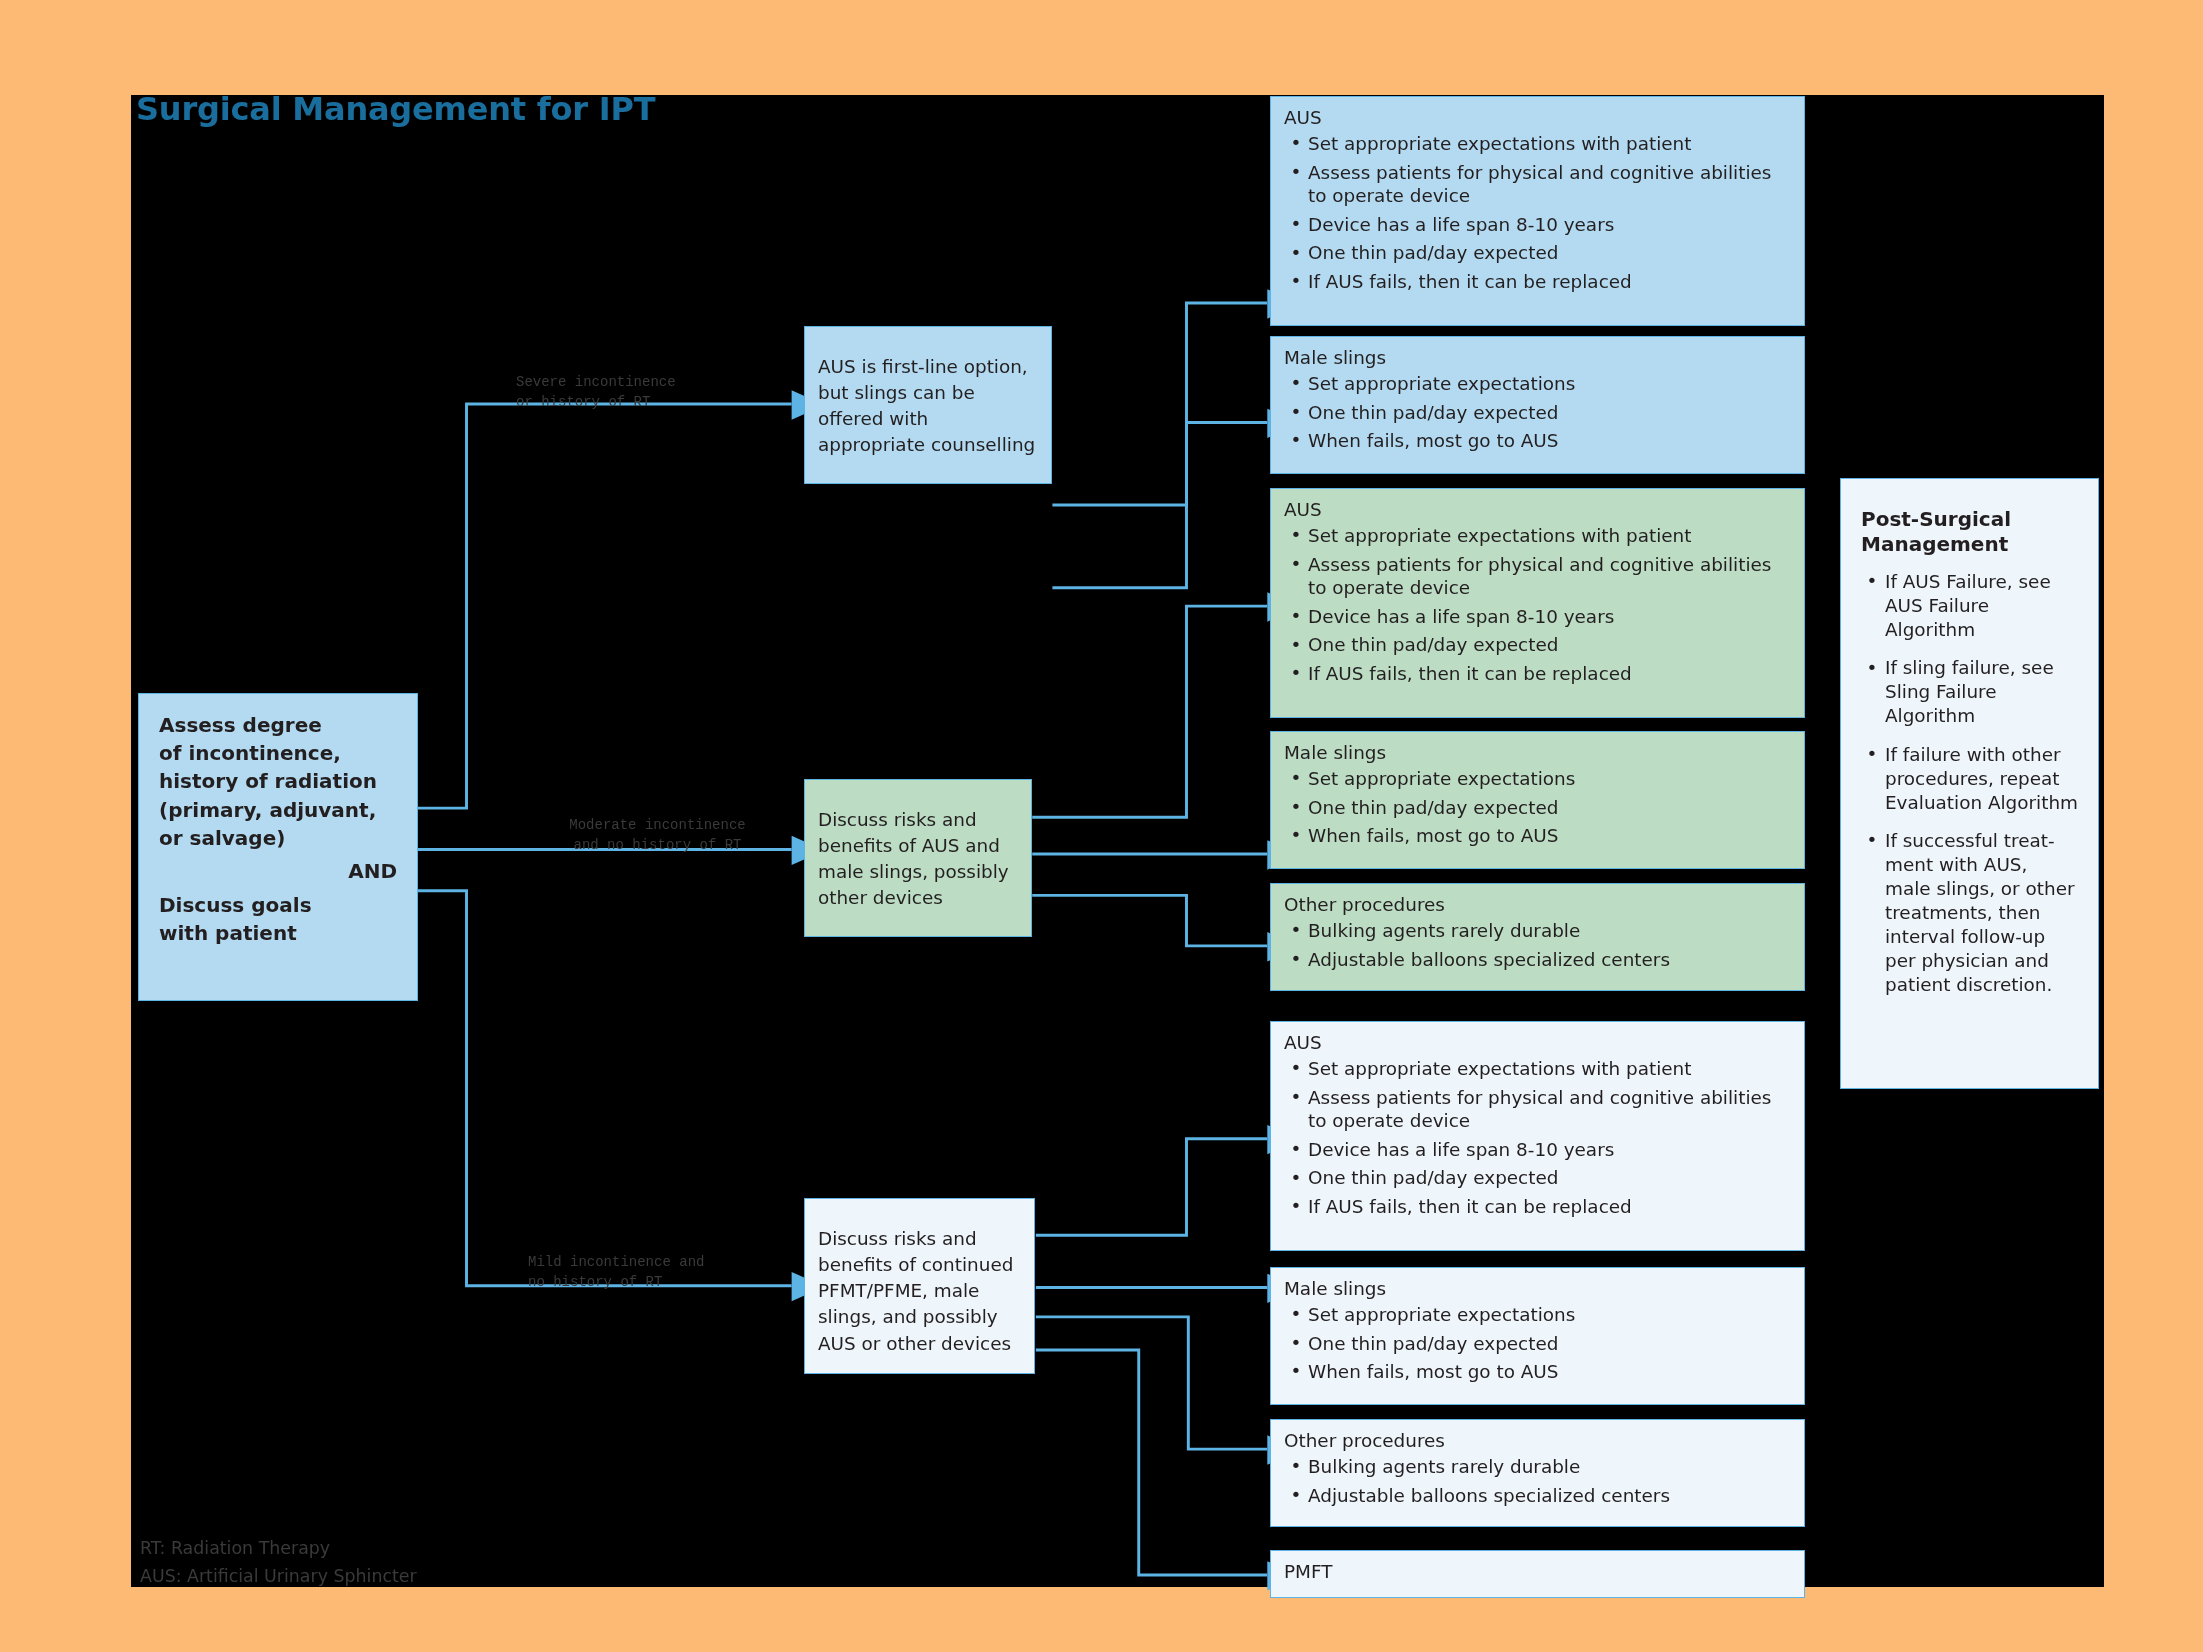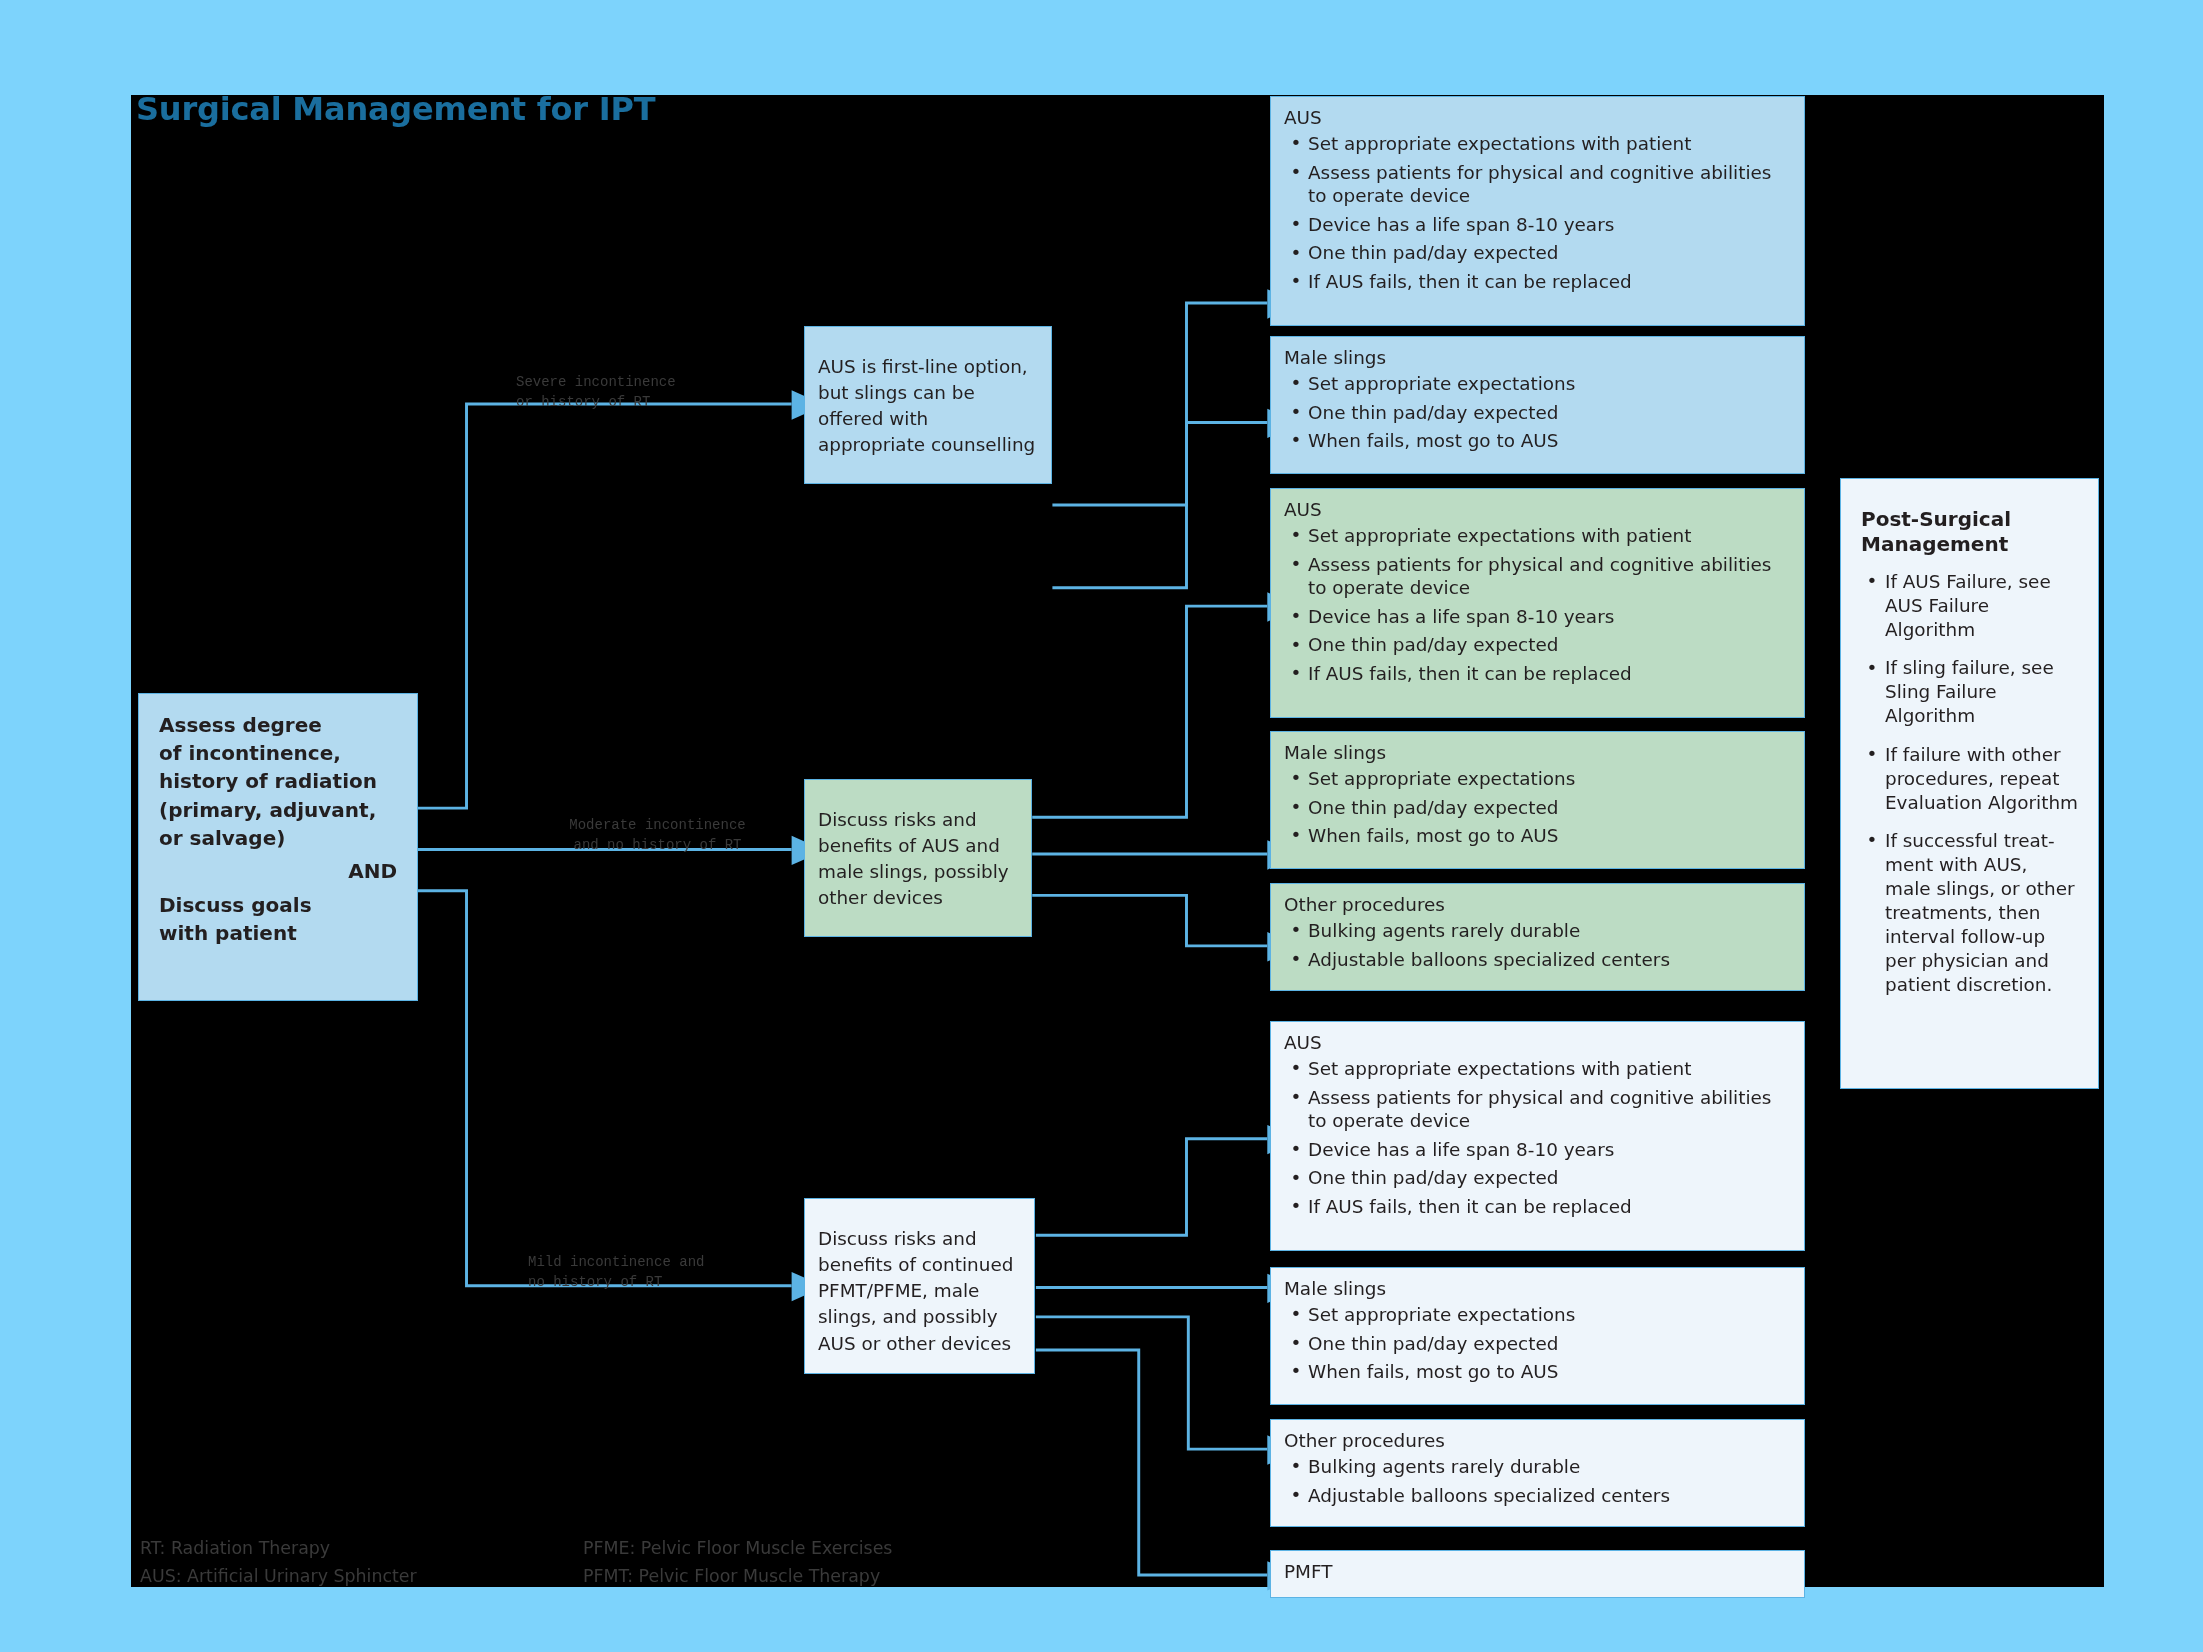--- a/index.html
+++ b/index.html
@@ -1,17 +1,17 @@
 <!DOCTYPE html>
 <html style="font-size:14.7px"><head>
 <meta charset="utf-8">
 <style>
   html,body{margin:0;padding:0;background:#ffffff;}
   body{width:2204px;height:1653px;font-family:"DejaVu Sans",sans-serif;}
-  #canvas{position:relative;width:2204px;height:1653px;background:#7dd3fc;overflow:hidden;}
+  #canvas{position:relative;width:2204px;height:1653px;background:#fdba74;overflow:hidden;}
   
   #plate{position:absolute;left:131px;top:95px;width:1973px;height:1492px;background:#000000;}
 
   .title{position:absolute;left:136px;top:90px;font-size:32px;font-weight:bold;color:#1a6e9e;
          font-family:"DejaVu Sans",sans-serif;letter-spacing:-0.2px;white-space:nowrap;}
 
   .box{position:absolute;box-sizing:border-box;border:1.8px solid #5cb3e4;
        font-family:"DejaVu Sans",sans-serif;color:#231f20;}
   .box.blue{background:#b3daf0;}
   .box.green{background:#bcdcc4;}
@@ -195,17 +195,15 @@
     <ul>
       <li>If AUS Failure, see AUS Failure Algorithm</li>
       <li>If sling failure, see Sling Failure Algorithm</li>
       <li>If failure with other procedures, repeat Evaluation Algorithm</li>
       <li>If successful treat-ment with AUS, male slings, or other treatments, then interval follow-up per physician and patient discretion.</li>
     </ul>
   </div>
 
   <div class="legend" style="left:140px;top:1535px;width:478px;">RT: Radiation Therapy
 AUS: Artificial Urinary Sphincter</div>
-  <div class="legend" style="left:583px;top:1535px;width:514px;">PFME: Pelvic Floor Muscle Exercises
-PFMT: Pelvic Floor Muscle Therapy</div>
 
 </div>
 
 
 </body></html>

